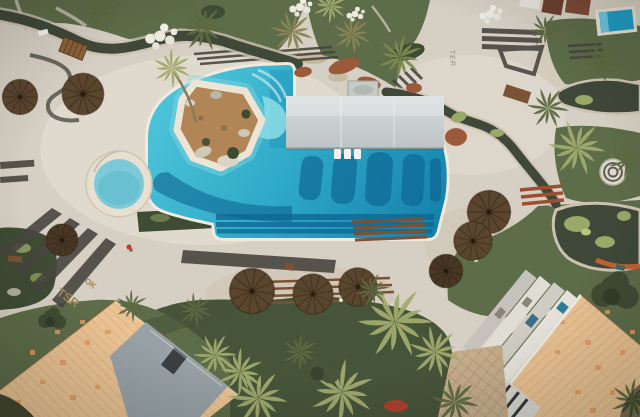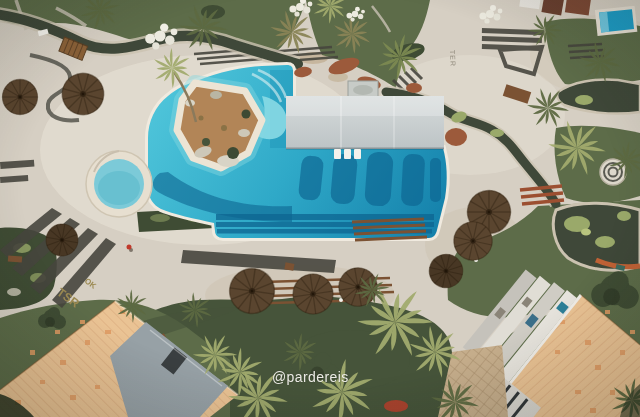--- a/index.html
+++ b/index.html
@@ -459,14 +459,13 @@
     <text class="hedgeTxt" font-size="12" transform="translate(56 294) rotate(36)">TSR</text>
   </g>
 
   <g>
     <path d="M0 394 C14 398 26 408 34 417 L0 417 Z" fill="#26301f" opacity=".85"></path>
     <path d="M640 384 C628 394 622 406 620 417 L640 417 Z" fill="#2c3524" opacity=".6"></path>
     <rect x="0" y="0" width="640" height="417" fill="url(#vig)"></rect>
   </g>
 </svg>
 
-<div id="watermark">@pardereis</div>
 </div>
 
 </body></html>

